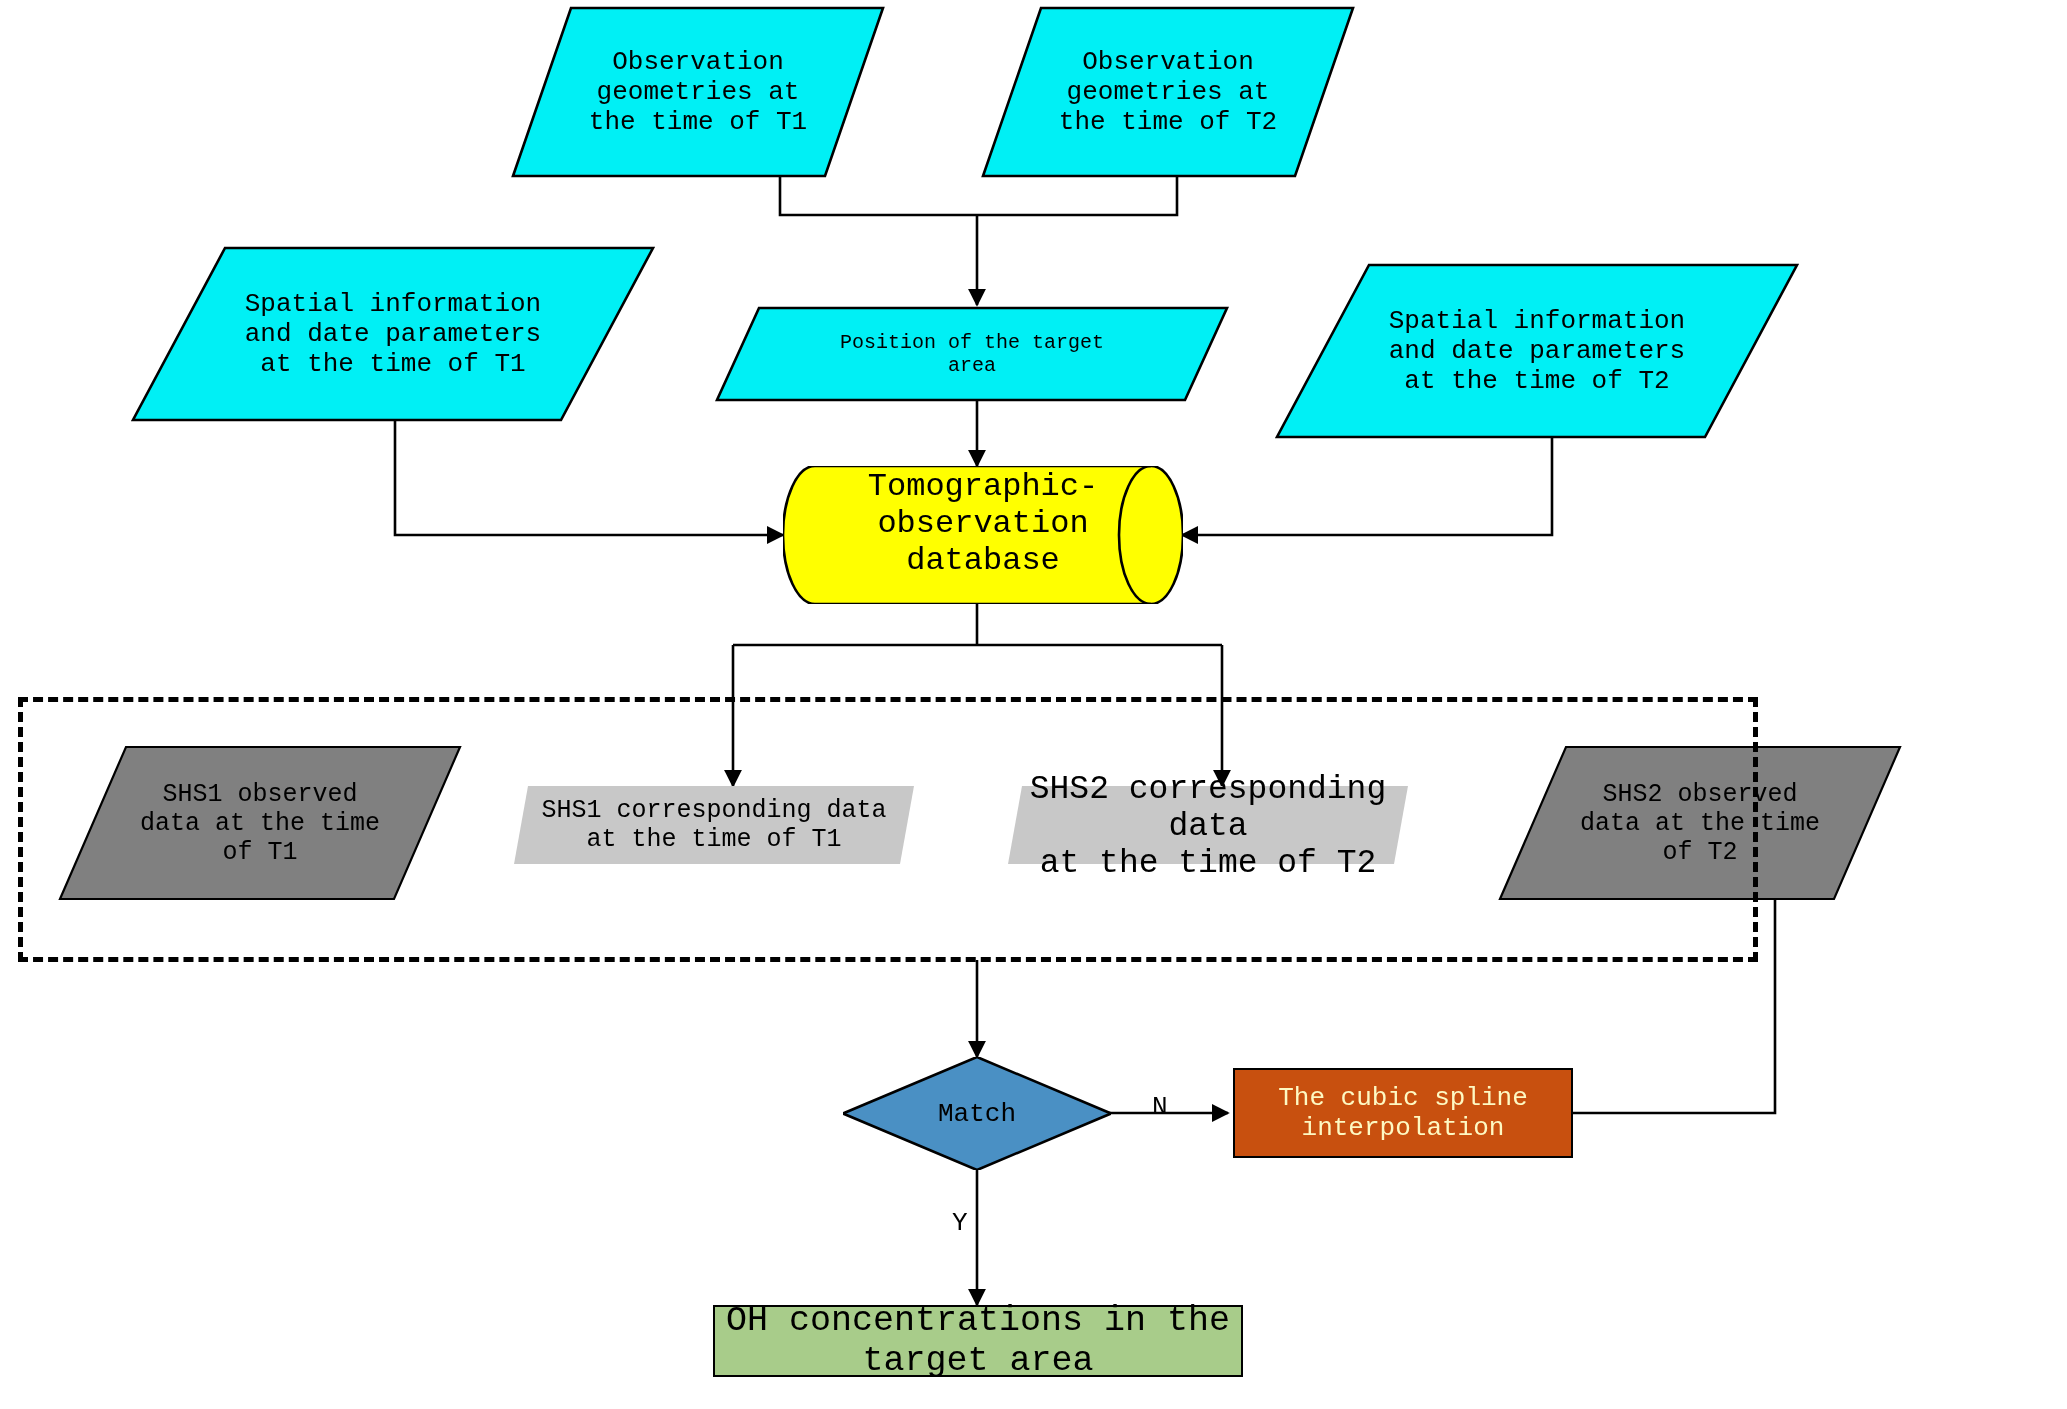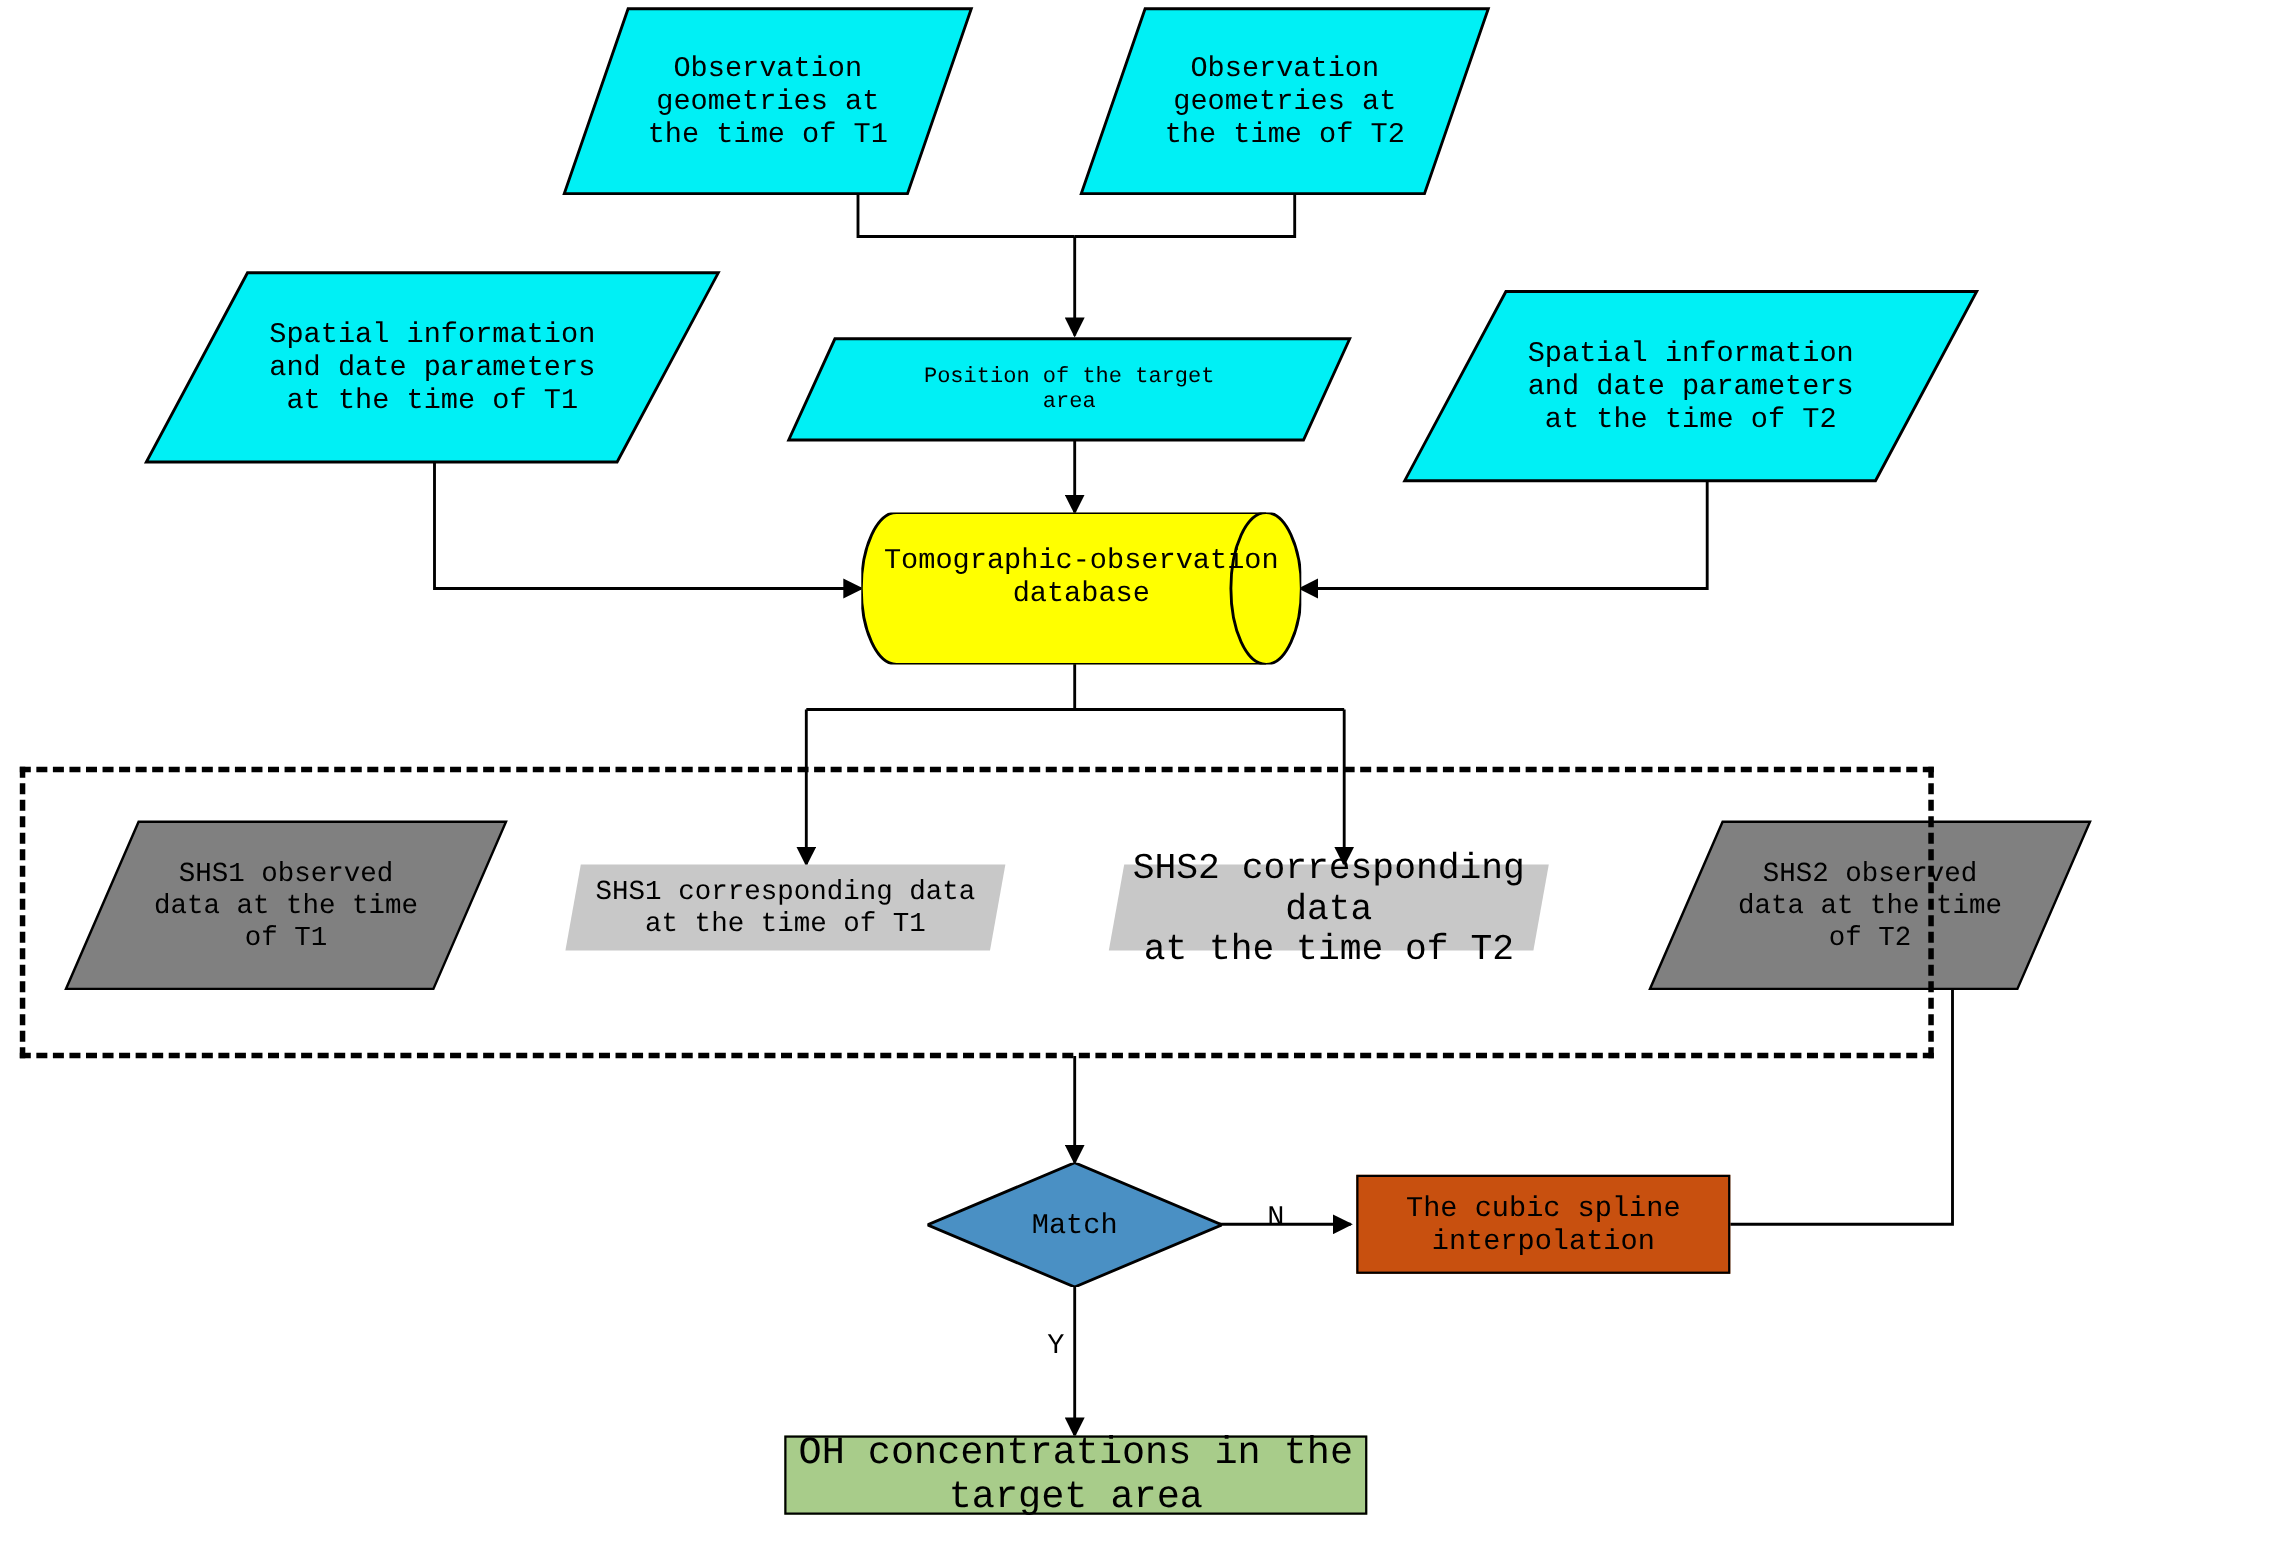--- a/index.html
+++ b/index.html
@@ -185,21 +185,21 @@
 
   <div class="para" style="left:1277px; top:265px; width:520px; height:172px; font-size:26px;">
     <svg class="shape" width="520" height="172" viewBox="0 0 520 172">
       <polygon points="92,0 520,0 428,172 0,172" fill="#00F0F5" stroke="#000000" stroke-width="2.6"></polygon>
     </svg>
     <div class="lbl">Spatial information
 and date parameters
 at the time of T2</div>
   </div>
 
-  <div class="cyl" style="left:783px; top:466px; width:400px; height:115px; font-size:26px;">
+  <div class="cyl" style="left:783px; top:466px; width:400px; height:115px; font-size:32px;">
     <svg class="shape" width="400" height="138" viewBox="0 0 400 138" style="position:absolute; left:0; top:0;">
       <path d="M 32 0 L 368 0 A 32 69 0 0 1 368 138 L 32 138 A 32 69 0 0 1 32 0 Z" fill="#FFFF00" stroke="#000000" stroke-width="2.6"></path>
       <path d="M 368 0 A 32 69 0 0 0 368 138" fill="none" stroke="#000000" stroke-width="2.6"></path>
     </svg>
     <div class="lbl" style="padding-right:40px;">Tomographic-observation
 database</div>
   </div>
 
   <div class="para" style="left:60px; top:747px; width:400px; height:152px; font-size:25px;">
     <svg class="shape" width="400" height="152" viewBox="0 0 400 152">
@@ -236,21 +236,21 @@
   </div>
 
   <div class="diam" style="left:843px; top:1057px; width:268px; height:113px; font-size:26px;">
     <svg class="shape" width="268" height="113" viewBox="0 0 268 113" style="position:absolute; left:0; top:0;">
       <polygon points="134,0 268,56.5 134,113 0,56.5" fill="#4A90C4" stroke="#000000" stroke-width="2.6"></polygon>
     </svg>
     <div class="lbl">Match</div>
   </div>
 
   <div class="rect" style="left:1233px; top:1068px; width:340px; height:90px; font-size:26px;
-              background:#C8500F; border:2.6px solid #000000; color:#000000;">
+              background:#C8500F; border:2.6px solid #000000; color:#fef9c3;">
     <span class="lbl">The cubic spline
 interpolation</span>
   </div>
 
   <div class="rect" style="left:713px; top:1305px; width:530px; height:72px; font-size:35px;
               background:#A8CC8A; border:2.6px solid #000000; color:#000000;text-align:center;">
     <span class="lbl">OH concentrations in the target area</span>
   </div>
 
   <div class="edgelabel" style="left:1152px; top:1092px; font-size:26px;">N</div>

